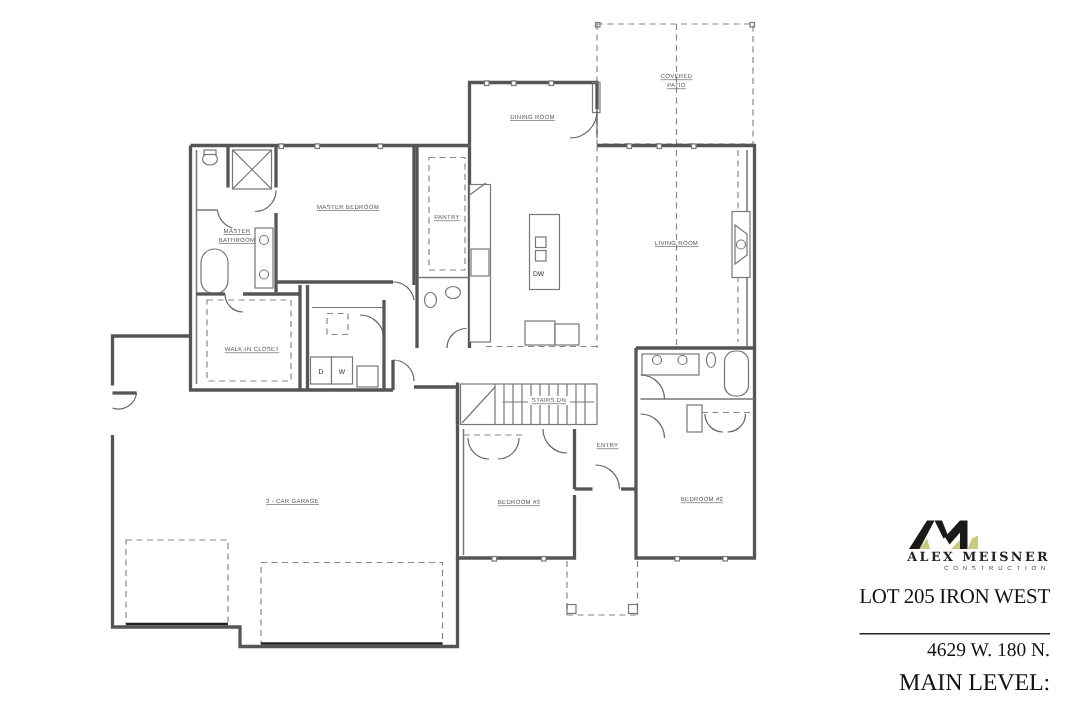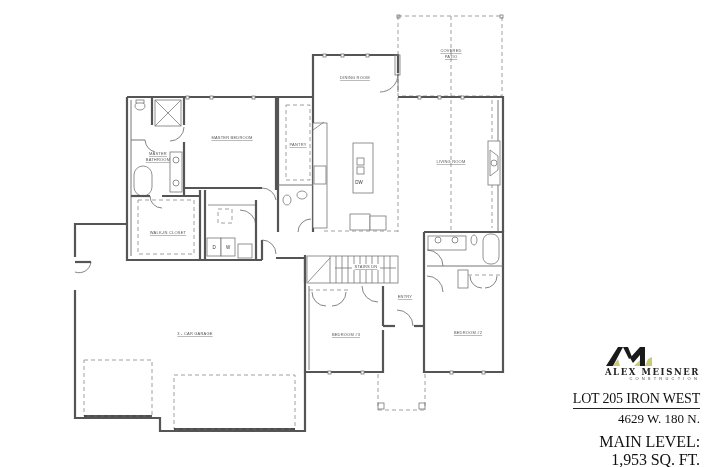--- a/index.html
+++ b/index.html
@@ -11,21 +11,21 @@
   .dash { fill: none; stroke: #888; stroke-width: 0.8; stroke-dasharray: 4 3; }
   .door { fill: none; stroke: #666; stroke-width: 0.8; }
   .fix { fill: #fff; stroke: #777; stroke-width: 0.8; }
   .garage-door { stroke: #222; stroke-width: 1.6; }
   .room-label { font-family: "Liberation Sans", sans-serif; font-size: 4px; fill: #555; text-decoration: underline; letter-spacing: 0.2px; }
   .tiny { font-family: "Liberation Sans", sans-serif; font-size: 4.5px; fill: #333; }
   #title-block { position: absolute; left: 560px; top: 345px; width: 140px; text-align: right; }
   .logo-mark { display: block; margin: 0 auto; }
   .brand { font-family: "DejaVu Serif", serif; font-weight: bold; font-size: 8.5px; letter-spacing: 1.6px; color: #222; margin-top: 0px; }
   .brand-sub { font-family: "Liberation Sans", sans-serif; font-size: 4px; letter-spacing: 3.2px; color: #444; margin-top: -1px; }
-  .lot { font-family: "Liberation Serif", serif; font-size: 14px; color: #111; margin-top: 10px; padding-bottom: 1px; border-bottom: 1px solid #222; display: inline-block; letter-spacing: -0.2px; }
+  .lot { font-family: "Liberation Serif", serif; font-size: 14px; color: #111; margin-top: 10px; padding-bottom: 15px; border-bottom: 1px solid #222; display: inline-block; letter-spacing: -0.2px; }
   .addr { font-family: "Liberation Serif", serif; font-size: 13px; color: #111; margin-top: 2px; }
   .level { font-family: "Liberation Serif", serif; font-size: 16px; color: #111; margin-top: 6px; letter-spacing: -0.1px; }
 </style>
 </head>
 <body>
 
 <svg id="plan" viewBox="0 0 720 467" xmlns="http://www.w3.org/2000/svg">
 
   <g>
     <rect class="dash" x="398" y="16" width="104" height="80"></rect>

